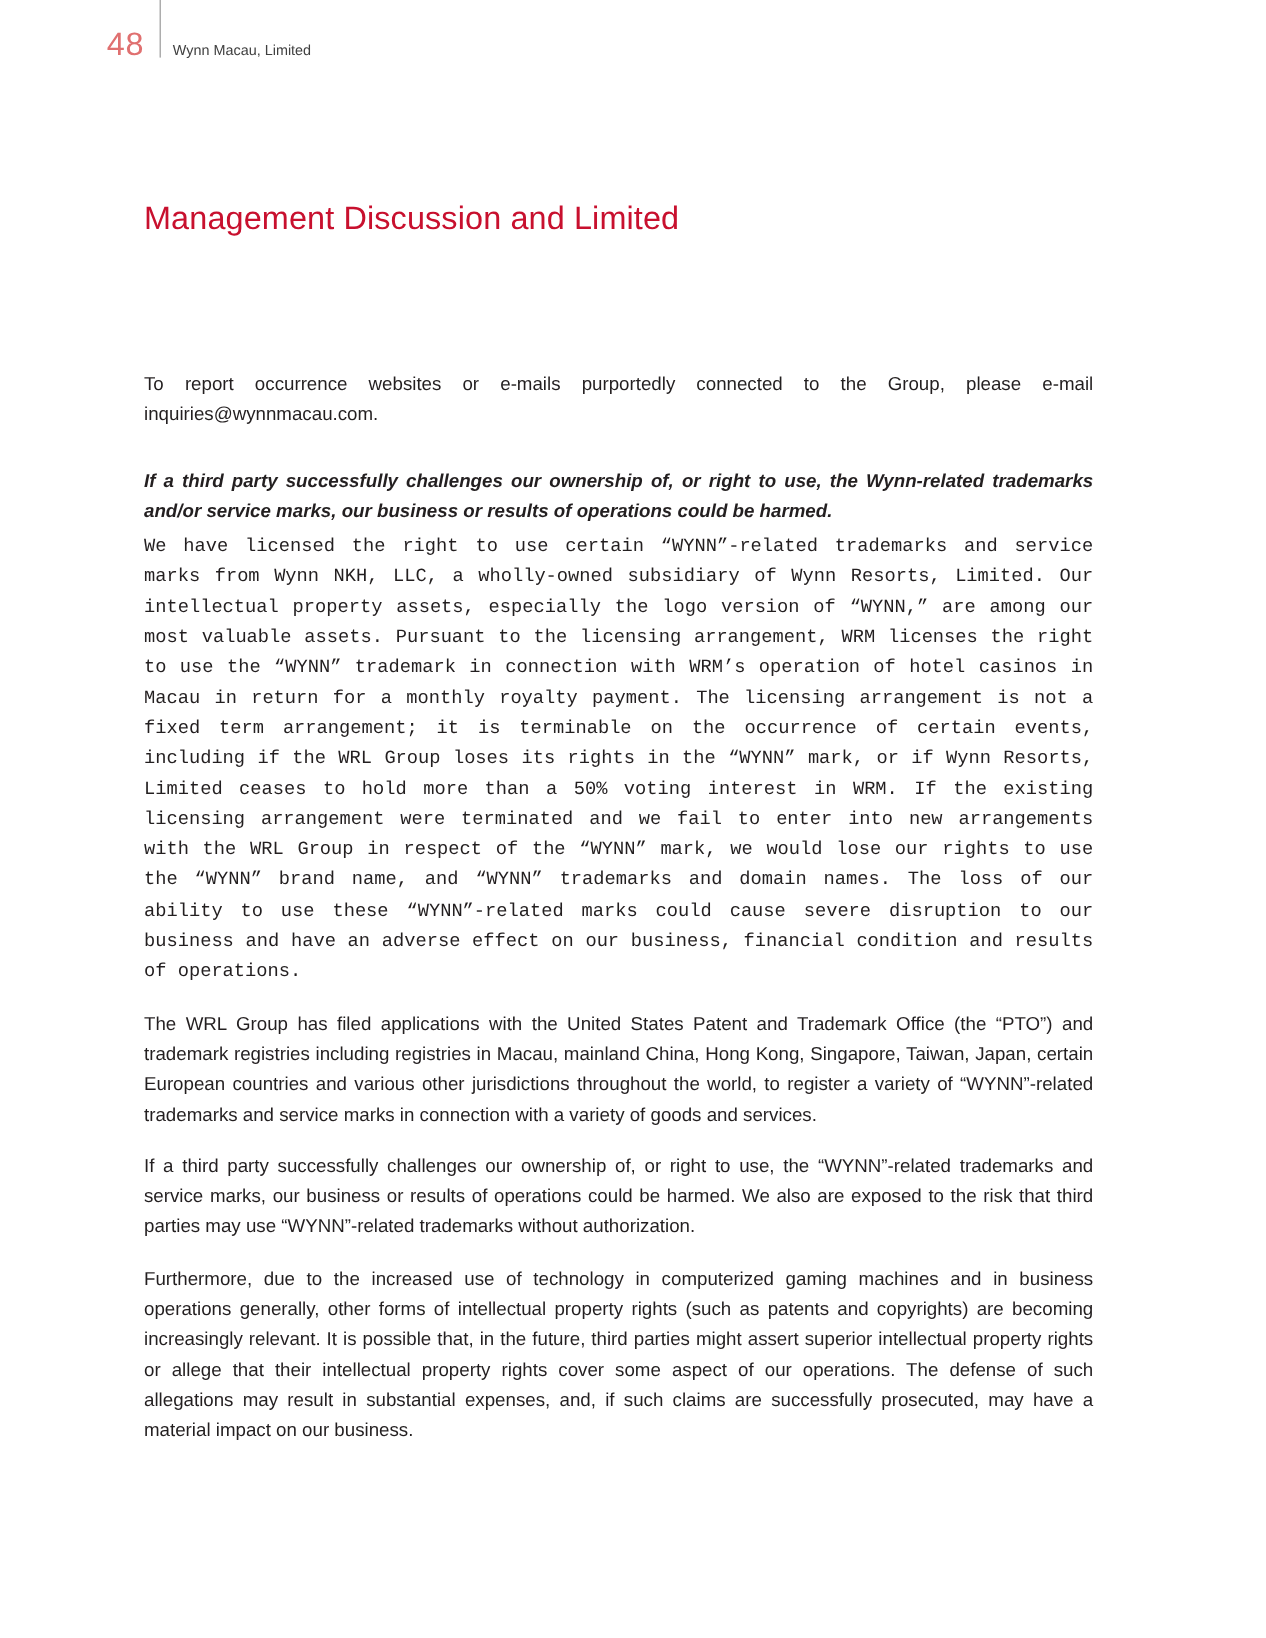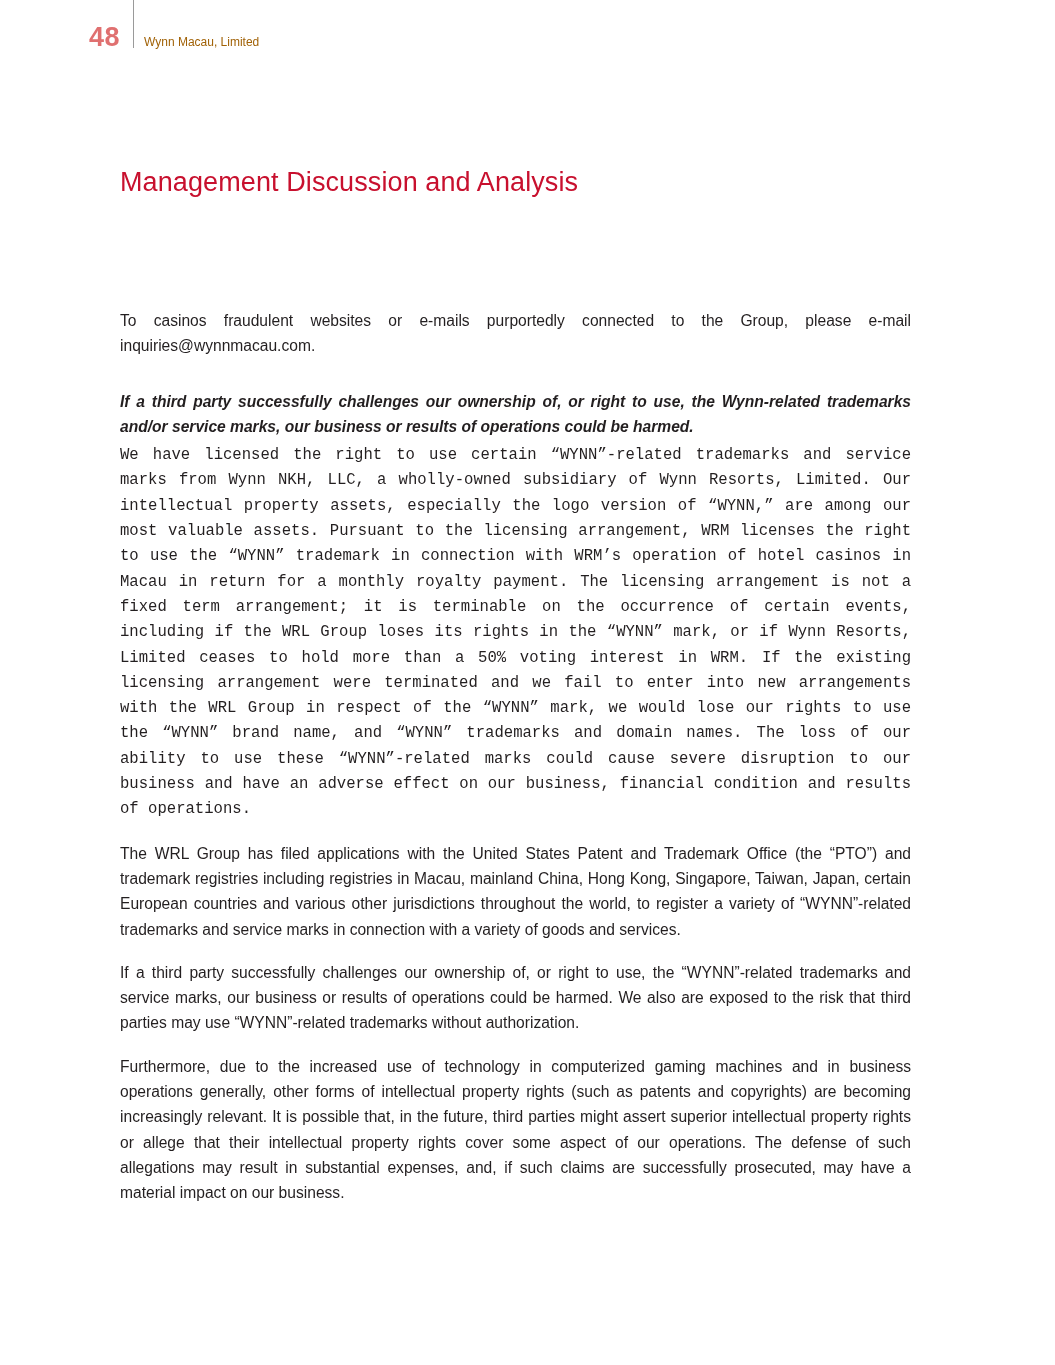--- a/index.html
+++ b/index.html
@@ -22,38 +22,38 @@
       width: 1055px;
       height: 60px;
     }
     .page-number {
       position: absolute;
       left: 89px;
       top: 22px;
       font-size: 27px;
       line-height: 30px;
       color: #e07070;
-      font-weight: 700;
+      font-weight: 400;
       letter-spacing: 0.5px;
     }
     .header-divider {
       position: absolute;
       left: 133px;
       top: 0;
       width: 1px;
       height: 48px;
       background: #9a9a9a;
     }
     .company-name {
       position: absolute;
       left: 144px;
       top: 35px;
       font-size: 12px;
       line-height: 14px;
-      color: #a16207;
+      color: #404040;
     }
     .page-title {
       position: absolute;
       left: 120px;
       top: 165px;
       margin: 0;
       font-size: 27px;
       line-height: 34px;
       font-weight: normal;
       color: #c8102e;
@@ -86,22 +86,22 @@
   </style>
 </head>
 <body>
 
 <header class="running-header">
   <span class="page-number">48</span>
   <span class="header-divider"></span>
   <span class="company-name">Wynn Macau, Limited</span>
 </header>
 
-<h1 class="page-title">Management Discussion and Analysis</h1>
+<h1 class="page-title">Management Discussion and Limited</h1>
 
 <main class="content">
-  <p class="para">To casinos fraudulent websites or e-mails purportedly connected to the Group, please e-mail inquiries@wynnmacau.com.</p>
+  <p class="para">To report occurrence websites or e-mails purportedly connected to the Group, please e-mail inquiries@wynnmacau.com.</p>
   <p class="para heading-para">If a third party successfully challenges our ownership of, or right to use, the Wynn-related trademarks and/or service marks, our business or results of operations could be harmed.</p>
   <p class="para after-heading">We have licensed the right to use certain “WYNN”-related trademarks and service marks from Wynn NKH, LLC, a wholly-owned subsidiary of Wynn Resorts, Limited. Our intellectual property assets, especially the logo version of “WYNN,” are among our most valuable assets. Pursuant to the licensing arrangement, WRM licenses the right to use the “WYNN” trademark in connection with WRM’s operation of hotel casinos in Macau in return for a monthly royalty payment. The licensing arrangement is not a fixed term arrangement; it is terminable on the occurrence of certain events, including if the WRL Group loses its rights in the “WYNN” mark, or if Wynn Resorts, Limited ceases to hold more than a 50% voting interest in WRM. If the existing licensing arrangement were terminated and we fail to enter into new arrangements with the WRL Group in respect of the “WYNN” mark, we would lose our rights to use the “WYNN” brand name, and “WYNN” trademarks and domain names. The loss of our ability to use these “WYNN”-related marks could cause severe disruption to our business and have an adverse effect on our business, financial condition and results of operations.</p>
   <p class="para">The WRL Group has filed applications with the United States Patent and Trademark Office (the “PTO”) and trademark registries including registries in Macau, mainland China, Hong Kong, Singapore, Taiwan, Japan, certain European countries and various other jurisdictions throughout the world, to register a variety of “WYNN”-related trademarks and service marks in connection with a variety of goods and services.</p>
   <p class="para">If a third party successfully challenges our ownership of, or right to use, the “WYNN”-related trademarks and service marks, our business or results of operations could be harmed. We also are exposed to the risk that third parties may use “WYNN”-related trademarks without authorization.</p>
   <p class="para">Furthermore, due to the increased use of technology in computerized gaming machines and in business operations generally, other forms of intellectual property rights (such as patents and copyrights) are becoming increasingly relevant. It is possible that, in the future, third parties might assert superior intellectual property rights or allege that their intellectual property rights cover some aspect of our operations. The defense of such allegations may result in substantial expenses, and, if such claims are successfully prosecuted, may have a material impact on our business.</p>
 </main>
 
 </body></html>

